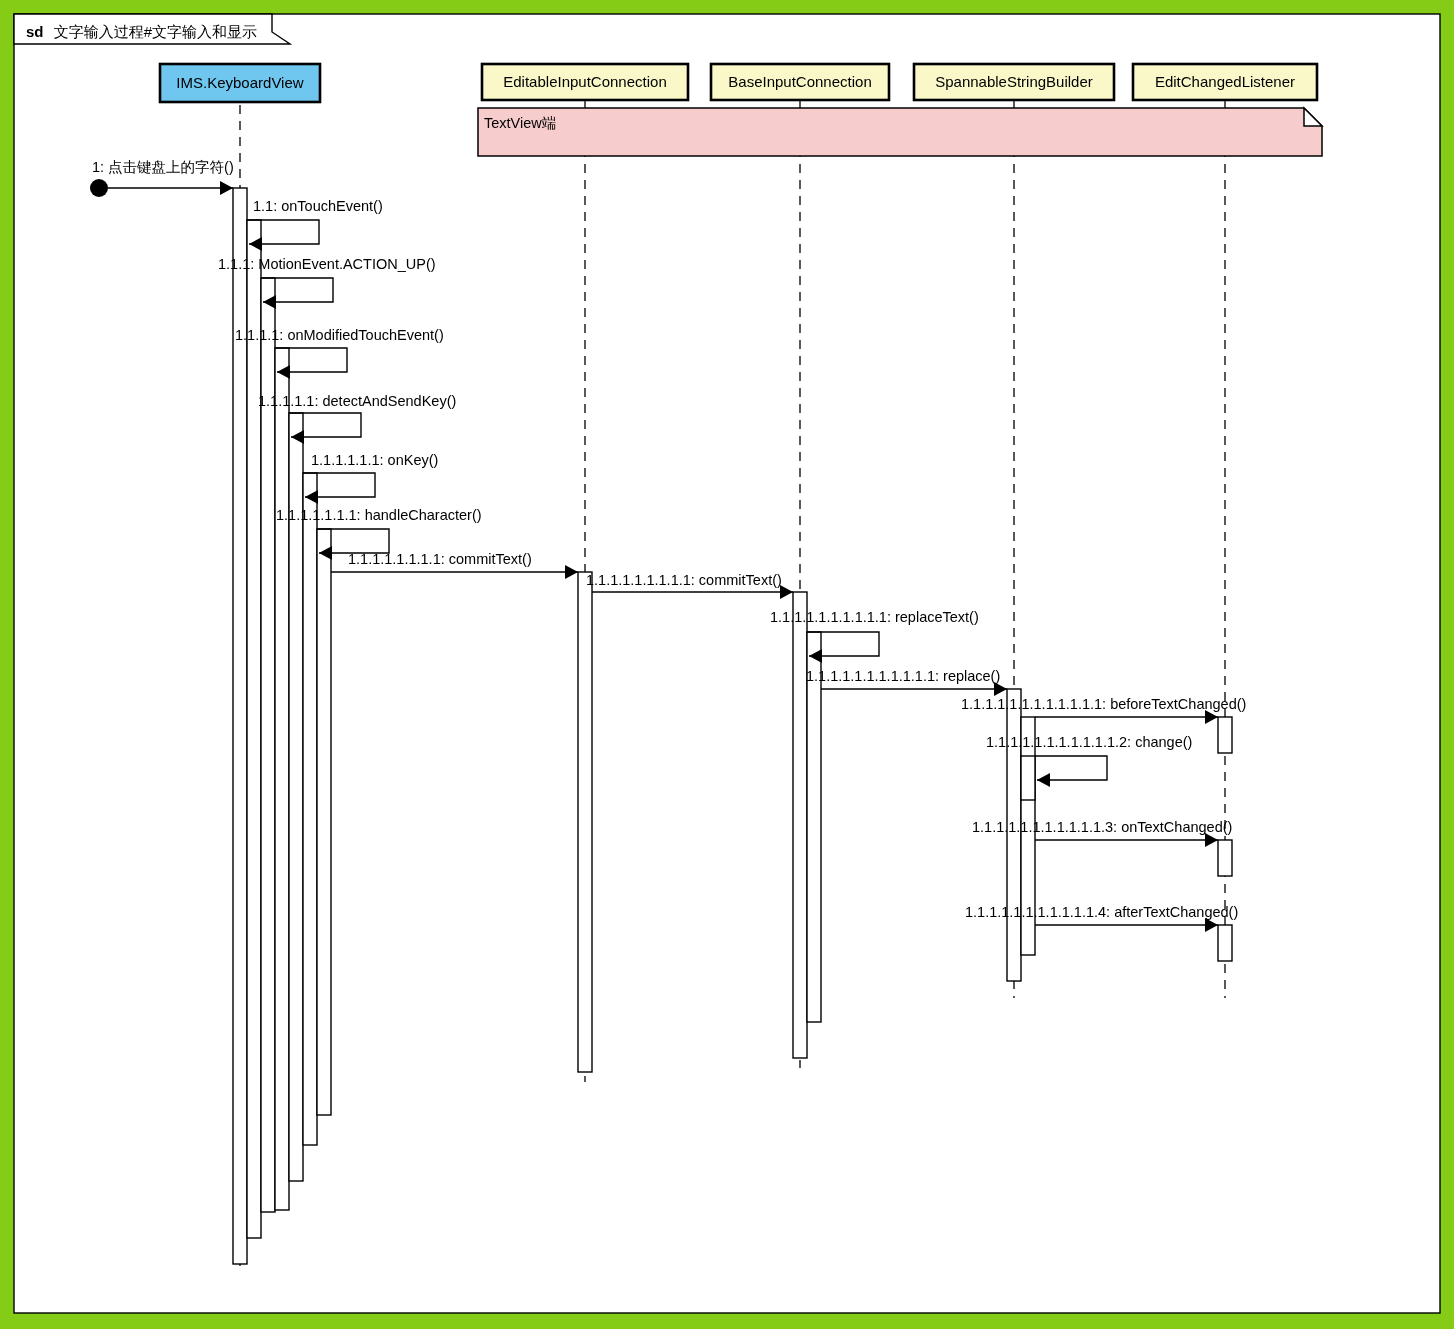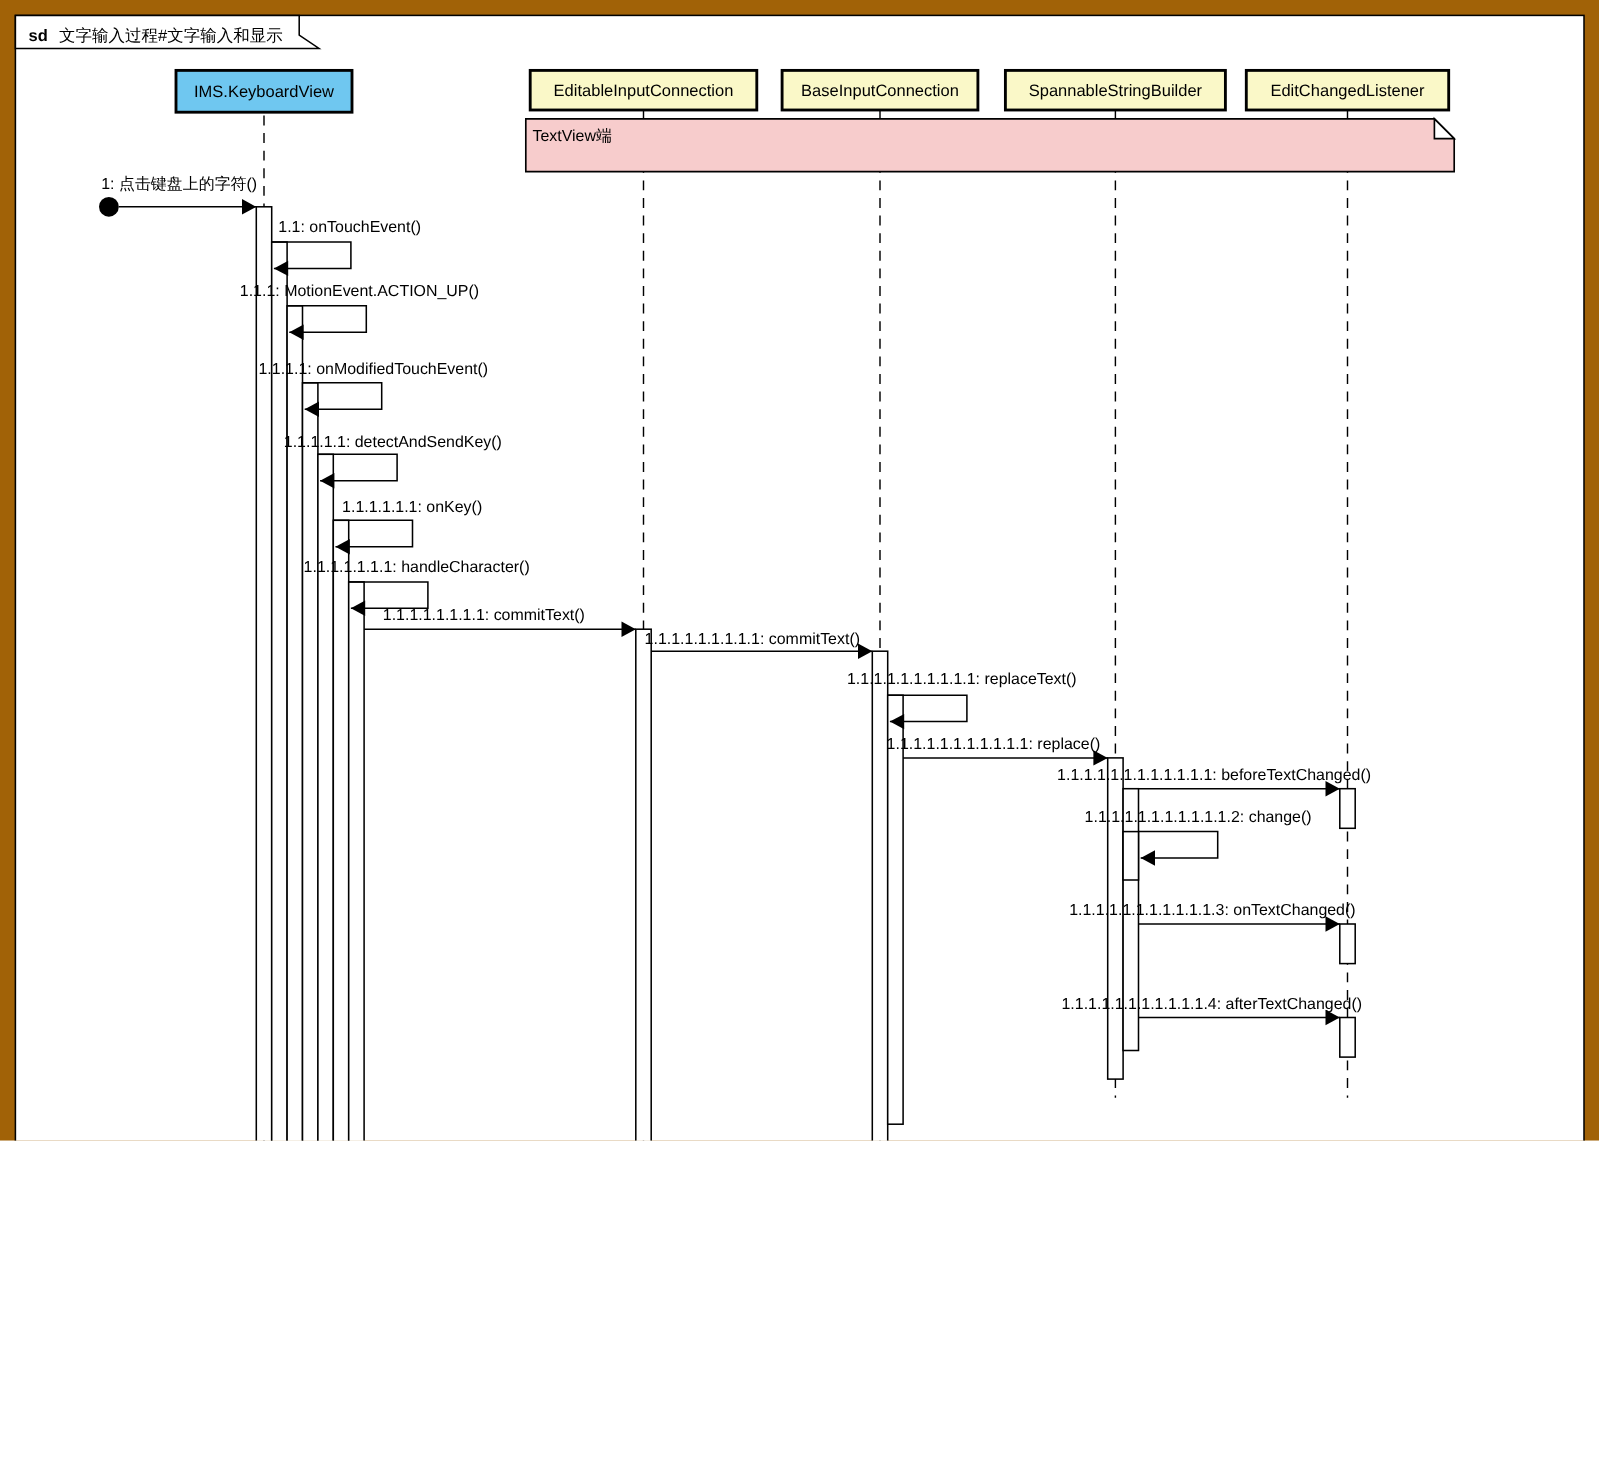--- a/index.html
+++ b/index.html
@@ -6,22 +6,22 @@
     margin: 0;
     padding: 0;
     background: #ffffff;
   }
   body {
     font-family: "Liberation Sans", sans-serif;
   }
   #diagram-root {
     position: relative;
     width: 1454px;
-    height: 1037px;
-    background: #a16207;
+    height: 1329px;
+    background: #84cc16;
     overflow: hidden;
   }
   svg.seq {
     display: block;
     width: 1454px;
     height: 1329px;
   }
   .frame-rect {
     fill: #ffffff;
     stroke: #000000;

